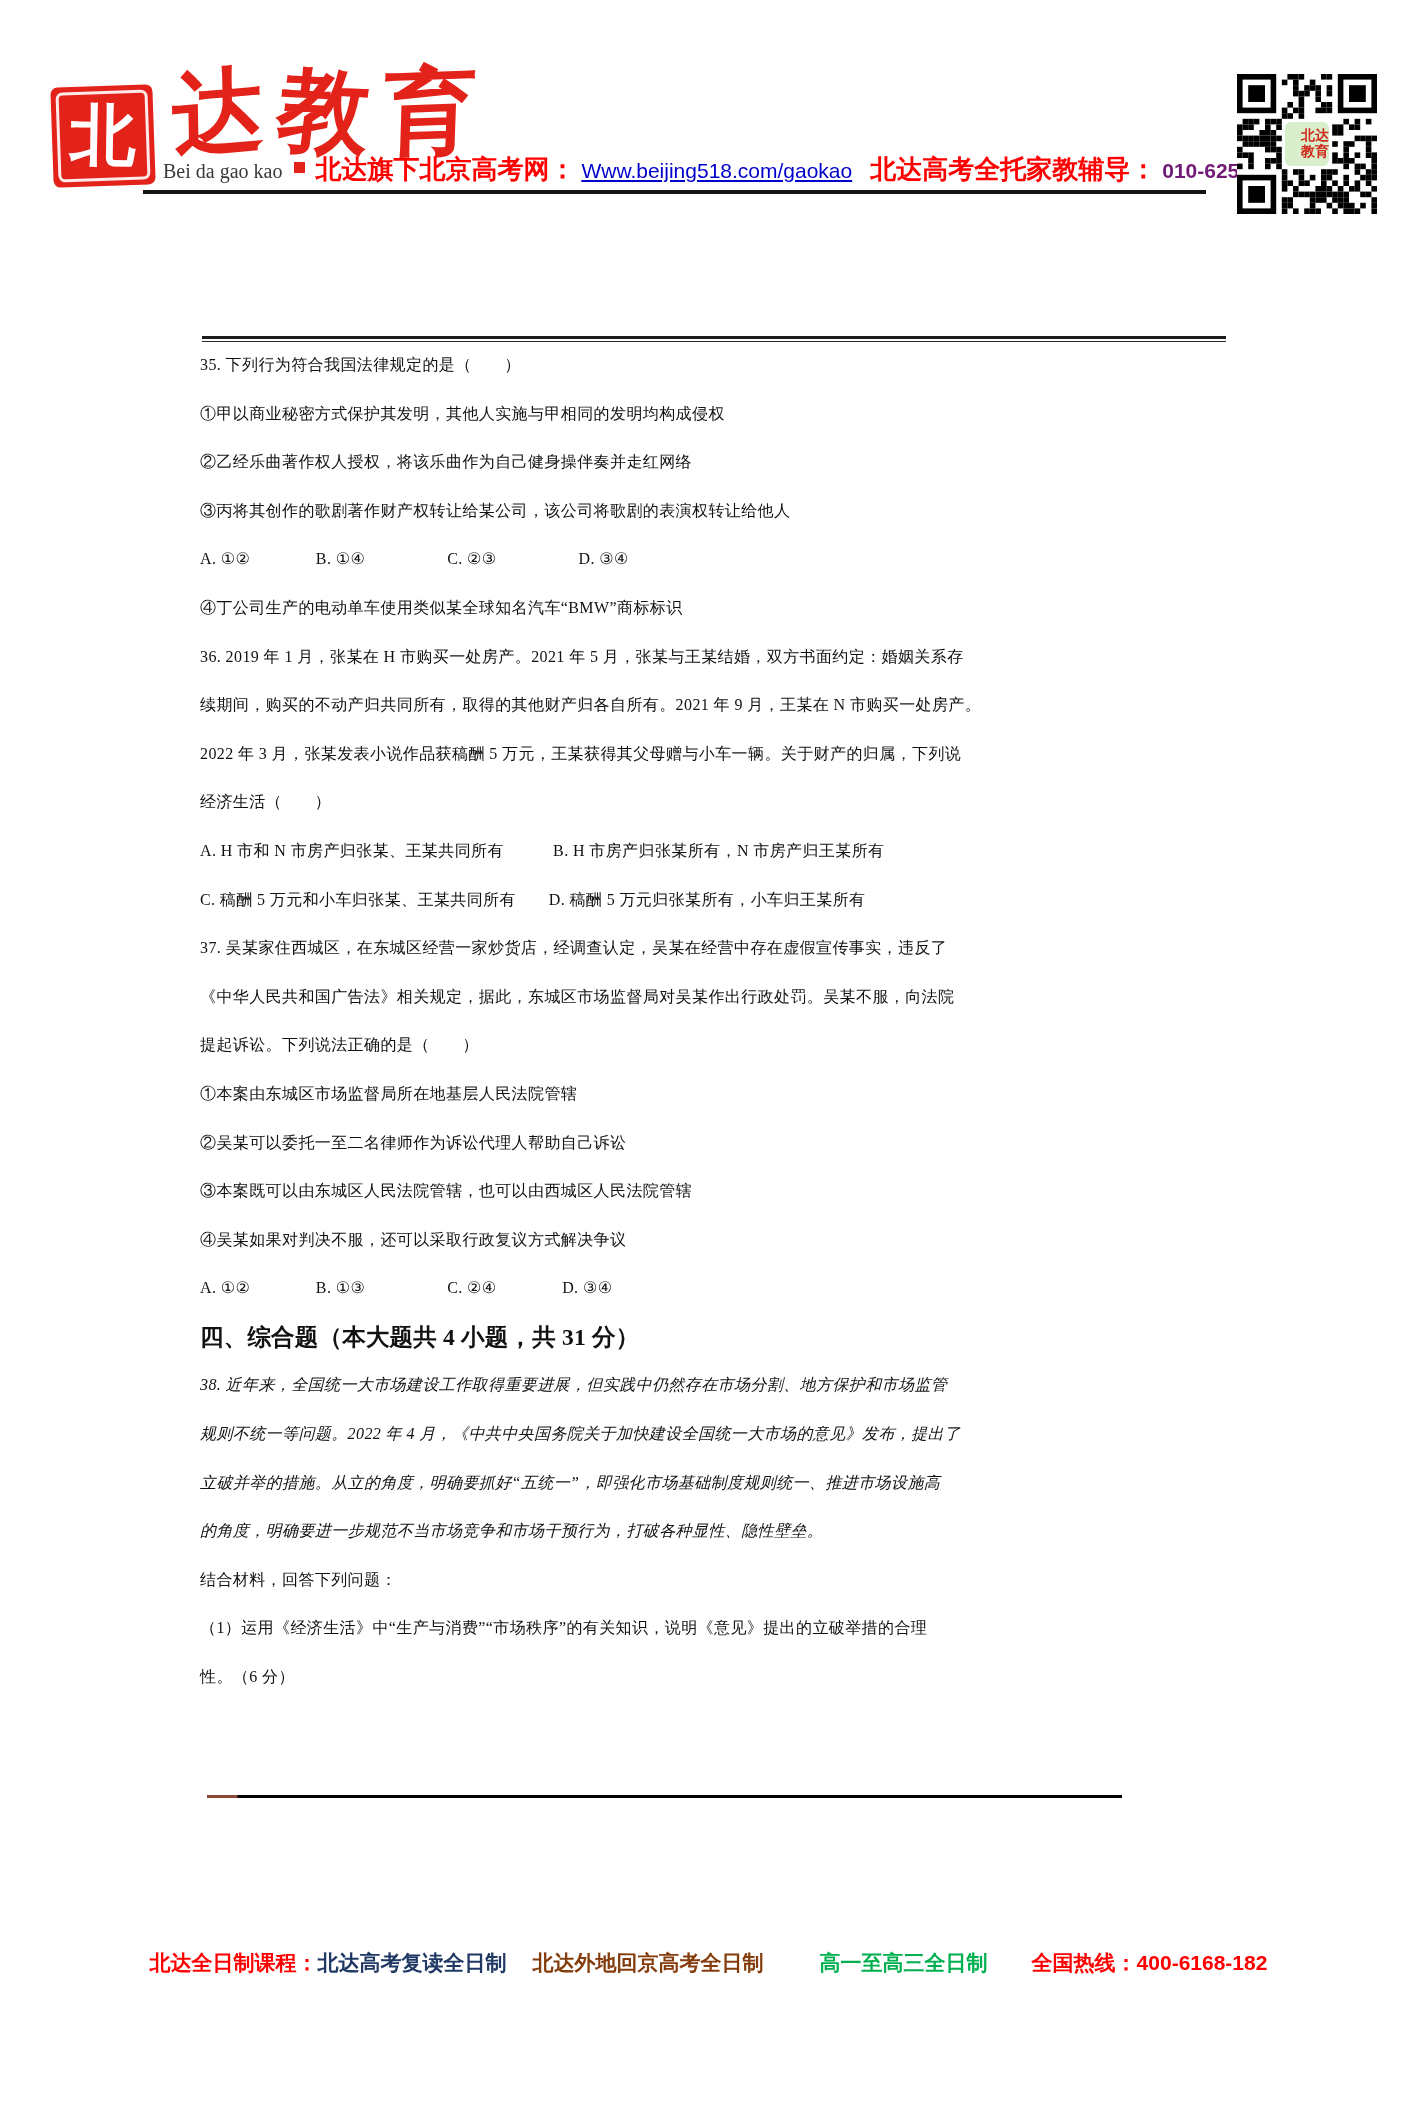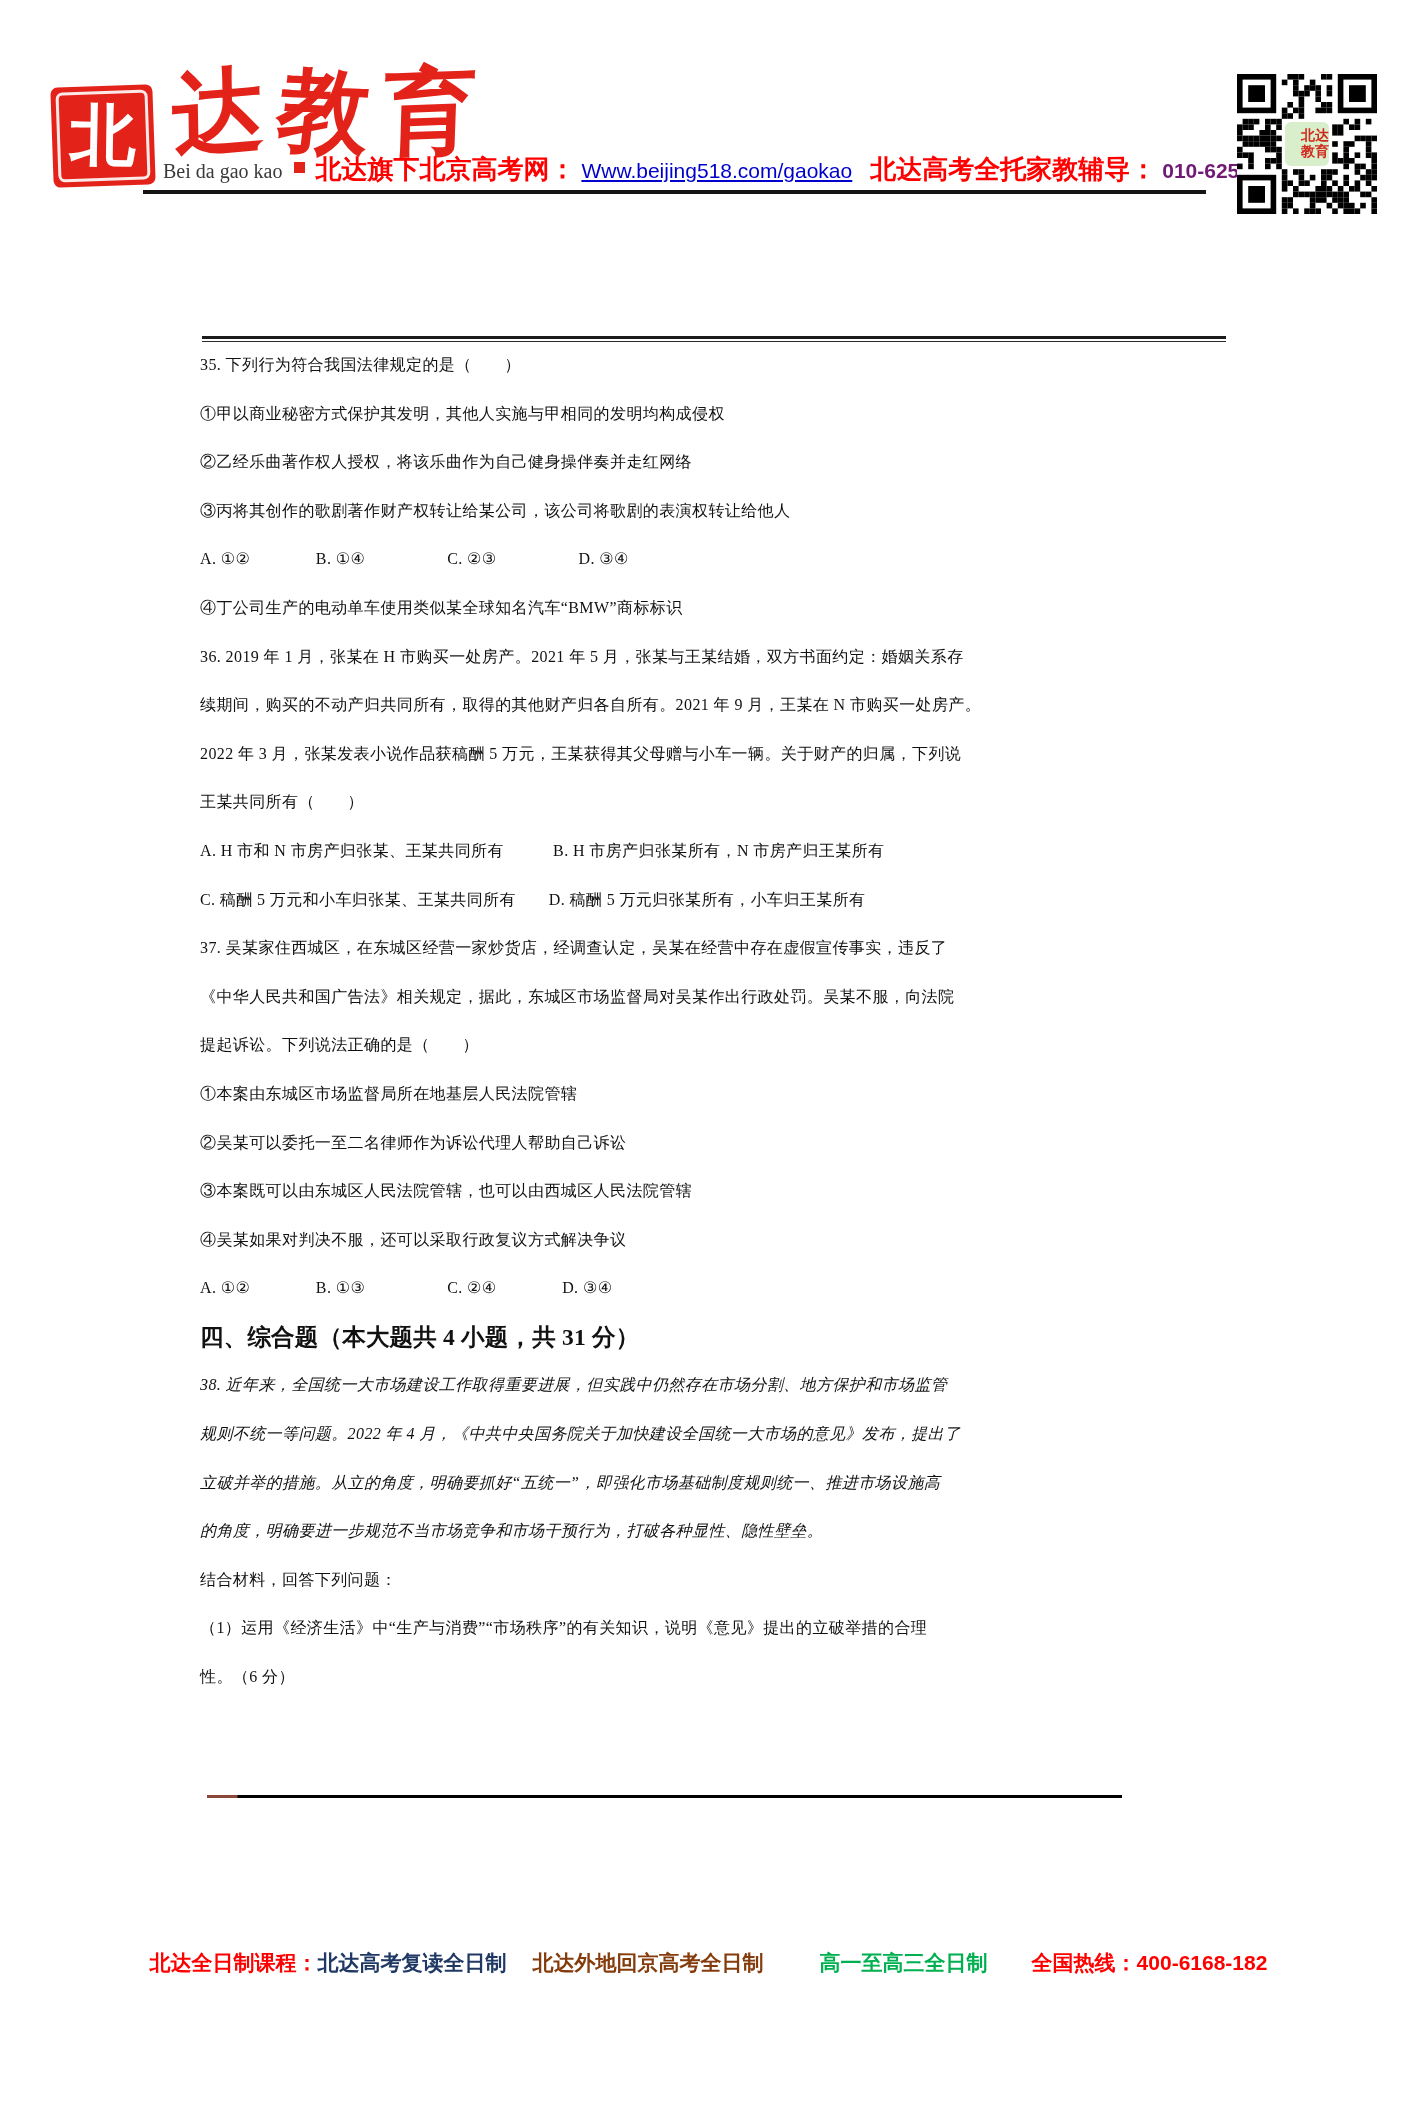--- a/index.html
+++ b/index.html
@@ -325,21 +325,21 @@
   <div class="body-text">
     <div class="line">35. 下列行为符合我国法律规定的是（　　）</div>
     <div class="line">①甲以商业秘密方式保护其发明，其他人实施与甲相同的发明均构成侵权</div>
     <div class="line">②乙经乐曲著作权人授权，将该乐曲作为自己健身操伴奏并走红网络</div>
     <div class="line">③丙将其创作的歌剧著作财产权转让给某公司，该公司将歌剧的表演权转让给他人</div>
     <div class="line">A. ①②　　　　B. ①④　　　　　C. ②③　　　　　D. ③④</div>
     <div class="line">④丁公司生产的电动单车使用类似某全球知名汽车“BMW”商标标识</div>
     <div class="line">36. 2019 年 1 月，张某在 H 市购买一处房产。2021 年 5 月，张某与王某结婚，双方书面约定：婚姻关系存</div>
     <div class="line">续期间，购买的不动产归共同所有，取得的其他财产归各自所有。2021 年 9 月，王某在 N 市购买一处房产。</div>
     <div class="line">2022 年 3 月，张某发表小说作品获稿酬 5 万元，王某获得其父母赠与小车一辆。关于财产的归属，下列说</div>
-    <div class="line">王某共同所有（　　）</div>
+    <div class="line">经济生活（　　）</div>
     <div class="line">A. H 市和 N 市房产归张某、王某共同所有　　　B. H 市房产归张某所有，N 市房产归王某所有</div>
     <div class="line">C. 稿酬 5 万元和小车归张某、王某共同所有　　D. 稿酬 5 万元归张某所有，小车归王某所有</div>
     <div class="line">37. 吴某家住西城区，在东城区经营一家炒货店，经调查认定，吴某在经营中存在虚假宣传事实，违反了</div>
     <div class="line">《中华人民共和国广告法》相关规定，据此，东城区市场监督局对吴某作出行政处罚。吴某不服，向法院</div>
     <div class="line">提起诉讼。下列说法正确的是（　　）</div>
     <div class="line">①本案由东城区市场监督局所在地基层人民法院管辖</div>
     <div class="line">②吴某可以委托一至二名律师作为诉讼代理人帮助自己诉讼</div>
     <div class="line">③本案既可以由东城区人民法院管辖，也可以由西城区人民法院管辖</div>
     <div class="line">④吴某如果对判决不服，还可以采取行政复议方式解决争议</div>
     <div class="line">A. ①②　　　　B. ①③　　　　　C. ②④　　　　D. ③④</div>

